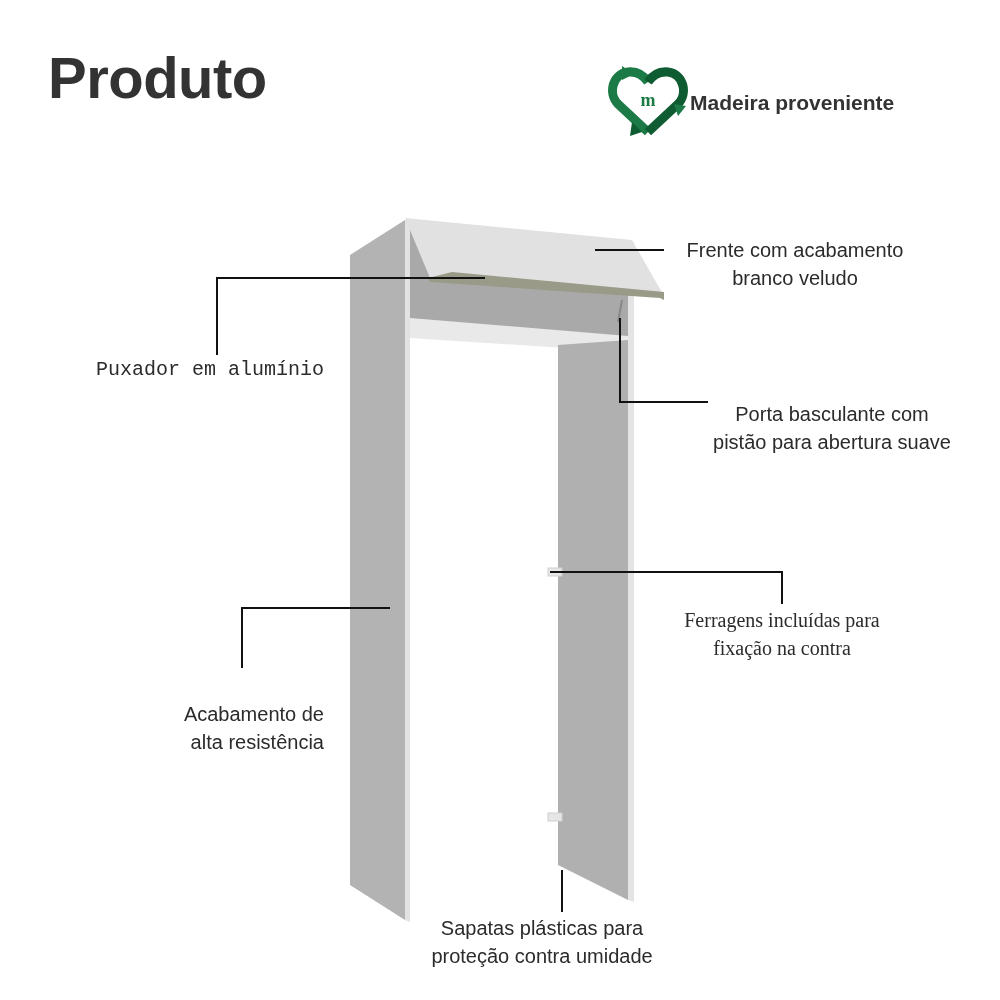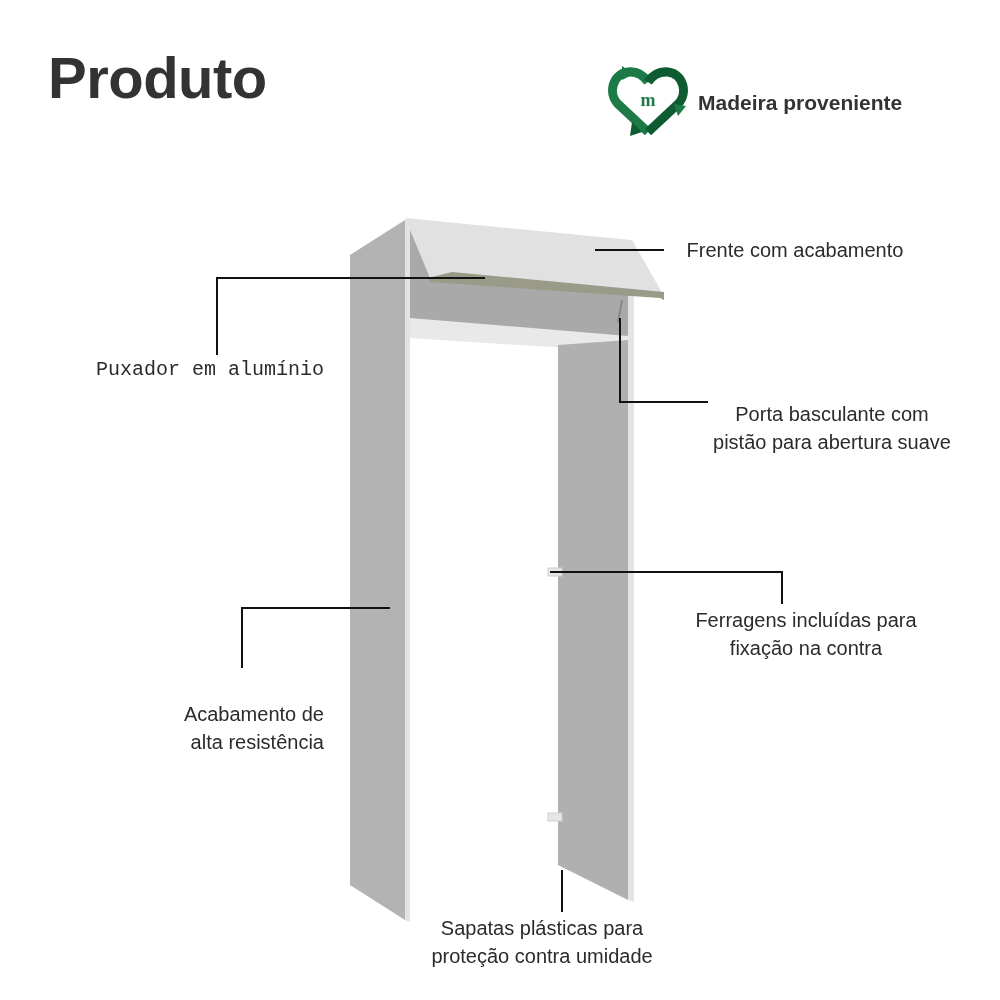--- a/index.html
+++ b/index.html
@@ -2,21 +2,21 @@
 <html><head>
 <meta charset="utf-8">
 <style>
   html, body { margin: 0; padding: 0; }
   body { width: 1000px; height: 1000px; background: #ffffff; position: relative; overflow: hidden;
          font-family: "Liberation Sans", "DejaVu Sans", sans-serif; color: #2b2b2b; }
   .title { position: absolute; left: 48px; top: 44px; font-size: 58px; font-weight: bold; line-height: 68px; color: #333333; letter-spacing: -0.5px; }
   .title span { display: block; }
   .badge { position: absolute; left: 608px; top: 66px; display: flex; align-items: center; }
   .badge-icon { width: 80px; height: 72px; }
-  .badge-text { margin-left: 10px; font-size: 21px; font-weight: bold; line-height: 29px; color: #333333; }
+  .badge-text { margin-left: 2px; font-size: 21px; font-weight: bold; line-height: 29px; color: #333333; }
   .badge-text span { display: block; }
   .label { position: absolute; font-size: 20px; line-height: 28px; color: #2b2b2b; }
   .label span { display: block; }
   .r { text-align: right; }
   .c { text-align: center; }
   svg.scene { position: absolute; left: 0; top: 0; }
 </style>
 </head>
 <body>
 
@@ -65,32 +65,33 @@
     <polyline points="485,278 217,278 217,355"></polyline>
     <polyline points="620,318 620,402 708,402"></polyline>
     <polyline points="550,572 782,572 782,604"></polyline>
     <polyline points="390,608 242,608 242,668"></polyline>
     <polyline points="562,870 562,912"></polyline>
   </g>
 </svg>
 
 <div class="label" style="left:670px; top:236px; width:250px;">
   <span class="c">Frente com acabamento</span>
+  <span class="c">branco veludo</span>
 </div>
 
 <div class="label r" style="left:60px; top:356px; width:264px;font-family:Liberation Mono, monospace;">
   <span>Puxador em alumínio</span>
 </div>
 
 <div class="label c" style="left:694px; top:392px; width:276px;margin-top:8px;">
   <span>Porta basculante com</span>
   <span>pistão para abertura suave</span>
 </div>
 
-<div class="label c" style="left:676px; top:606px; width:260px;">
+<div class="label c" style="left:652px; top:606px; width:260px;font-family:Liberation Serif, serif;">
   <span>Ferragens incluídas para</span>
   <span>fixação na contra</span>
 </div>
 
 <div class="label r" style="left:60px; top:661px; width:264px;margin-top:39px;">
   <span>Acabamento de</span>
   <span>alta resistência</span>
 </div>
 
 <div class="label c" style="left:405px; top:914px; width:274px;">

